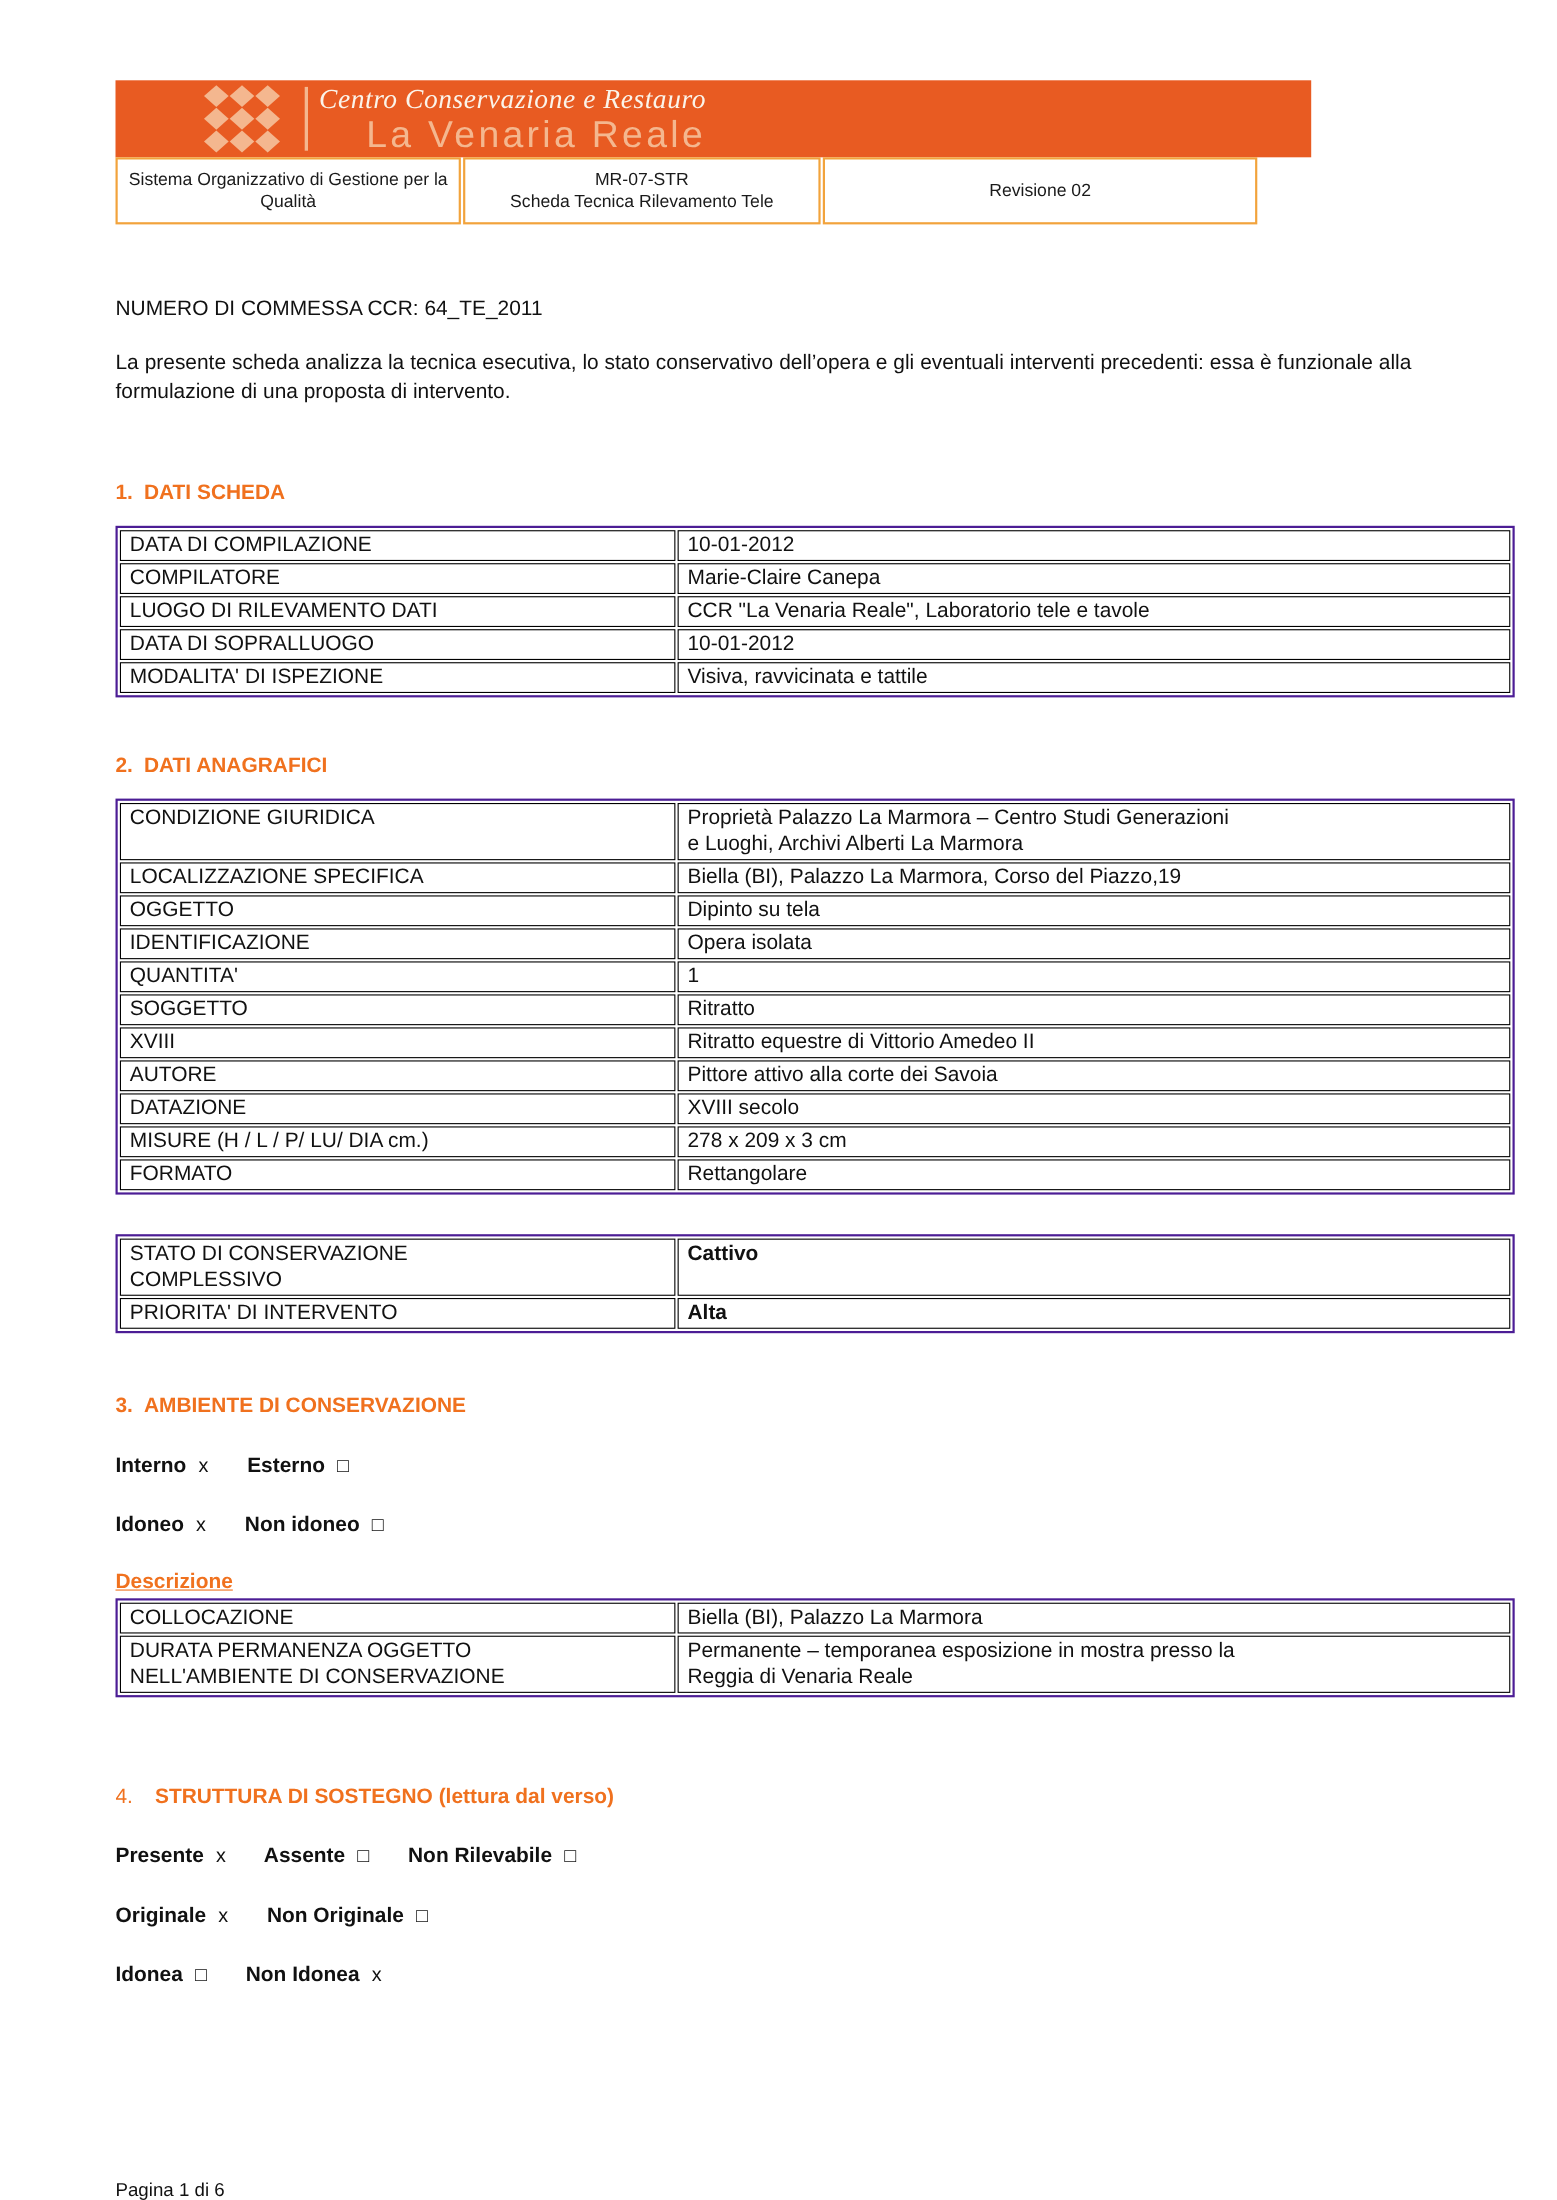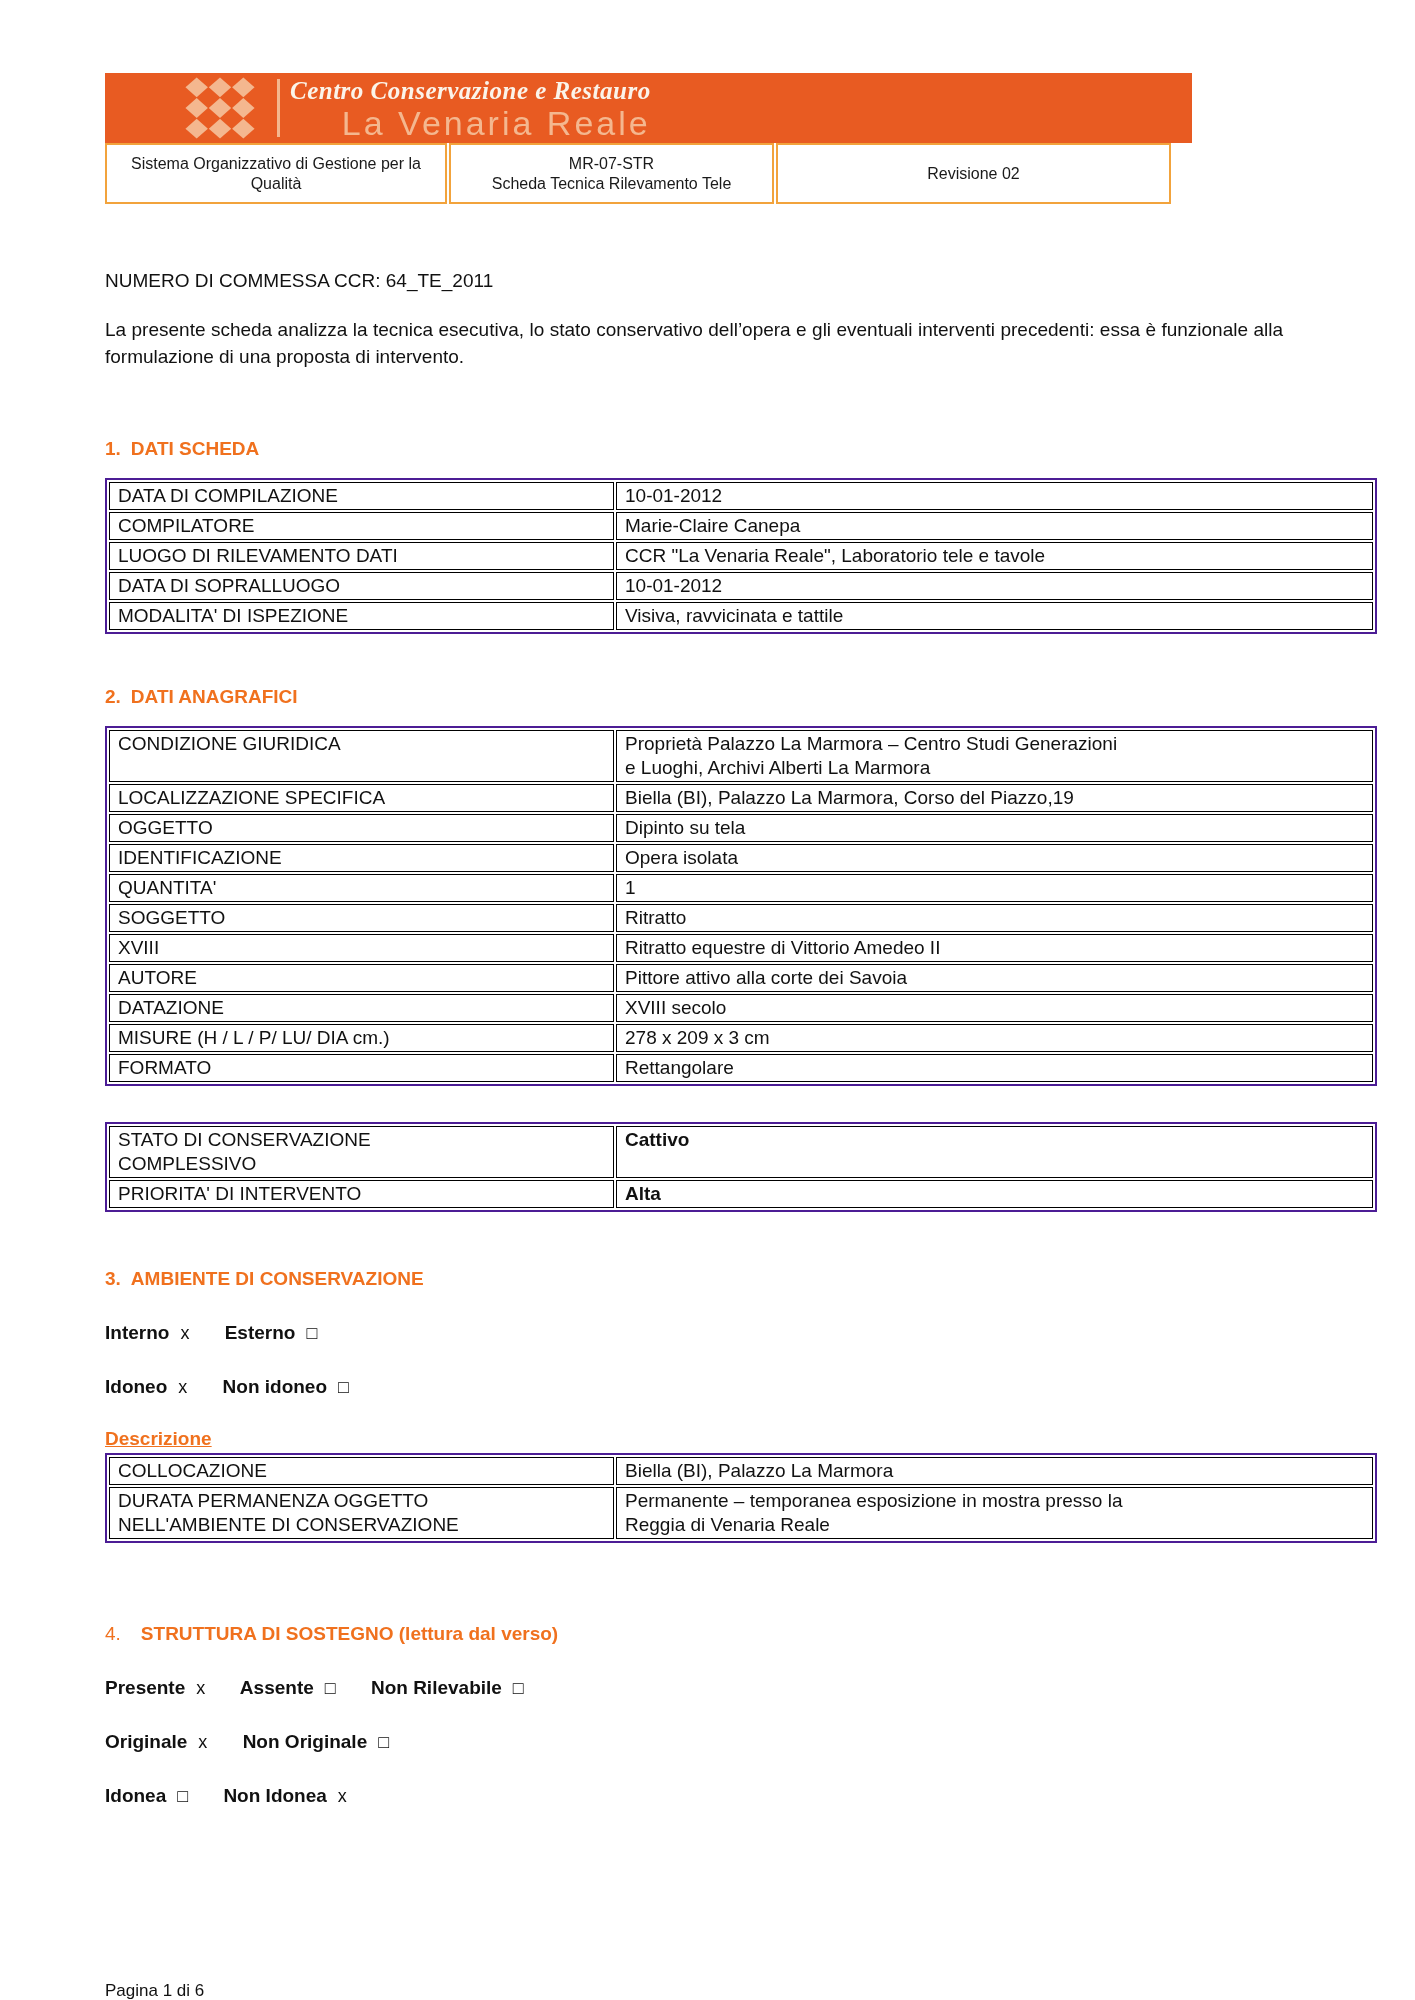--- a/index.html
+++ b/index.html
@@ -25,41 +25,41 @@
   }
   .brand-sep {
     width: 3px; height: 58px;
     background: var(--peach, #F4B78F);
     margin: 0 10px 0 22px;
     flex: none;
   }
   .brand { height: 70px; overflow: visible; }
   .brand-l1 {
     font-family: "Liberation Serif", "DejaVu Serif", serif;
-    font-style: italic; font-weight: 700;
+    font-style: italic; font-weight: 400;
     color: #FBF4EA; font-size: 25px; line-height: 27px;
     padding-top: 4px; letter-spacing: 0.5px;
     white-space: nowrap;
   }
   .brand-l2 {
     font-family: Liberation Sans, sans-serif;
     color: var(--peach, #F4B78F);
     font-size: 34px; line-height: 39px; letter-spacing: 3px;
     white-space: nowrap;
     text-align: right;
   }
   .hdr-cells { display: flex; gap: 2px; margin-top: 0; }
   .hdr-cell {
     border: 2px solid var(--border_orange, #F2A33C);
     min-height: 61px;
     display: flex; flex-direction: column; justify-content: center;
     text-align: center; font-size: 16px; line-height: 20px;
     color: #1a1a1a; padding: 4px 10px; flex: none;
   }
-  .hdr-cell.c1 { width: 342px; }
+  .hdr-cell.c1 { width: 314px; }
   .hdr-cell.c2 { width: 325px; }
   .hdr-cell.c3 { width: 395px; }
 
   
   .commessa { margin-top: 66px; font-size: 19px; }
   .intro-par {
     margin-top: 24px; font-size: 19px; line-height: 27px;
     text-align: justify; width: 1178px;
   }
 

